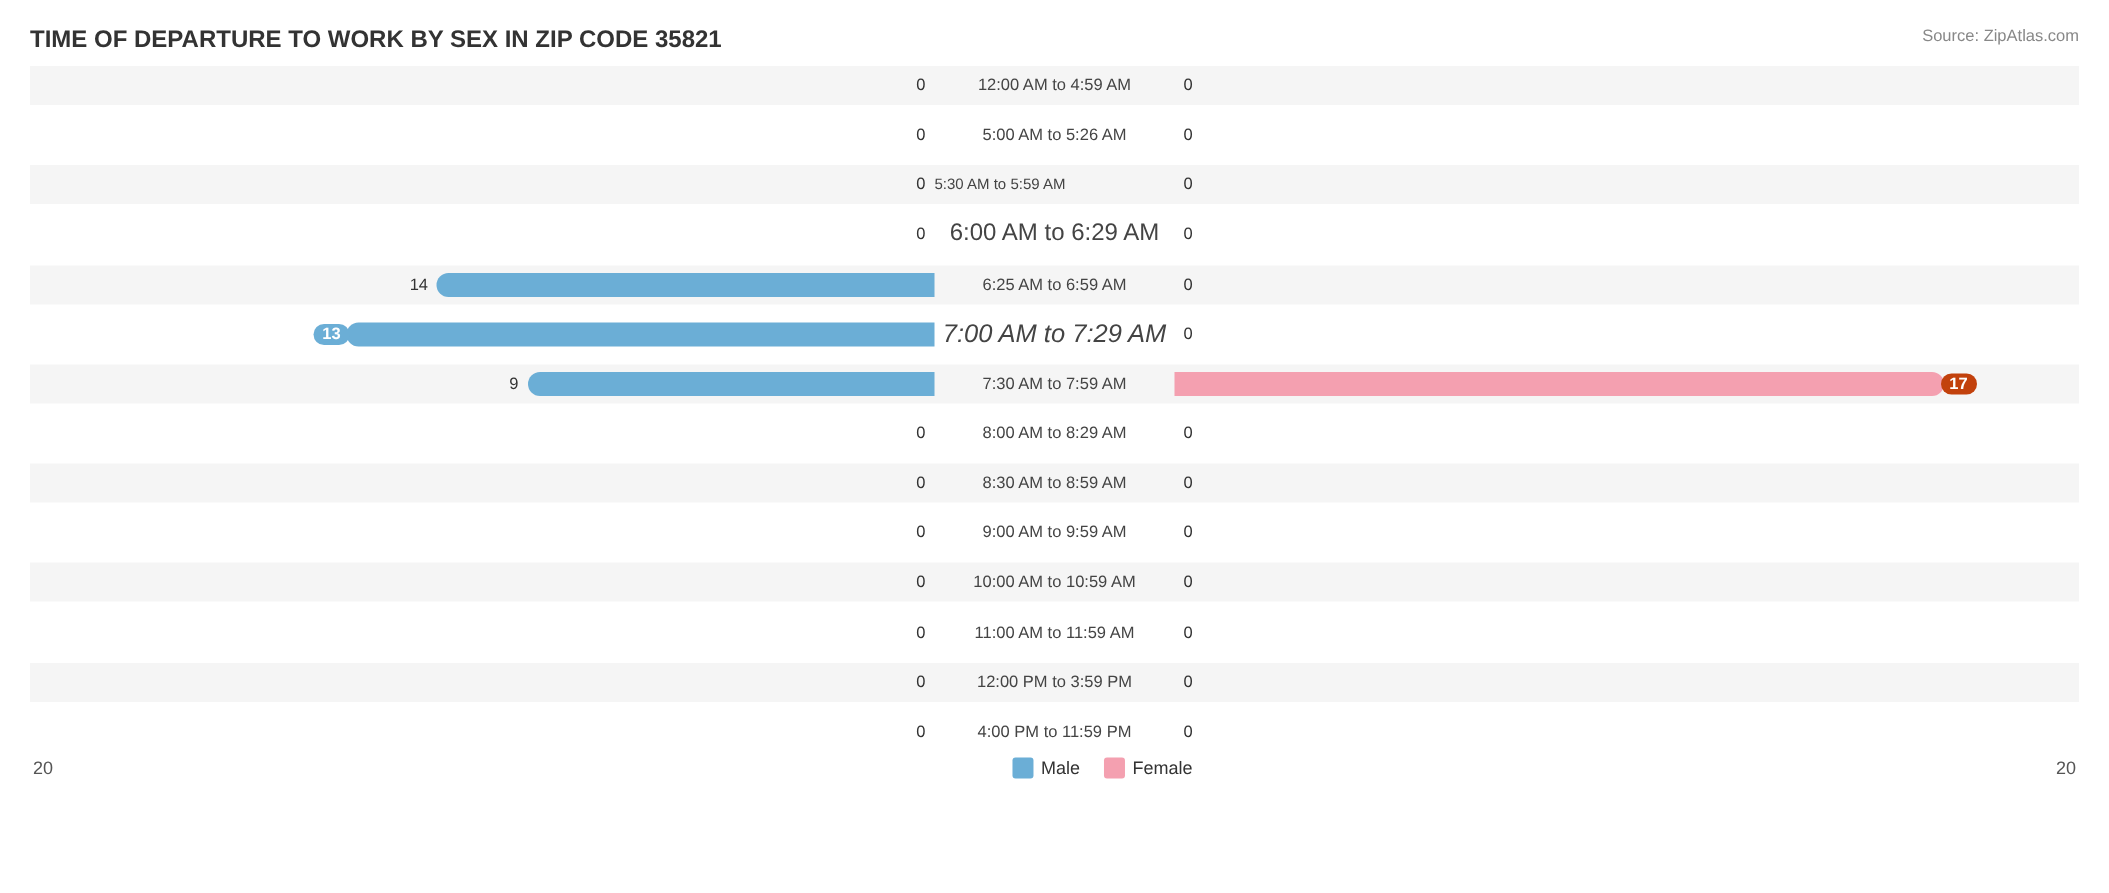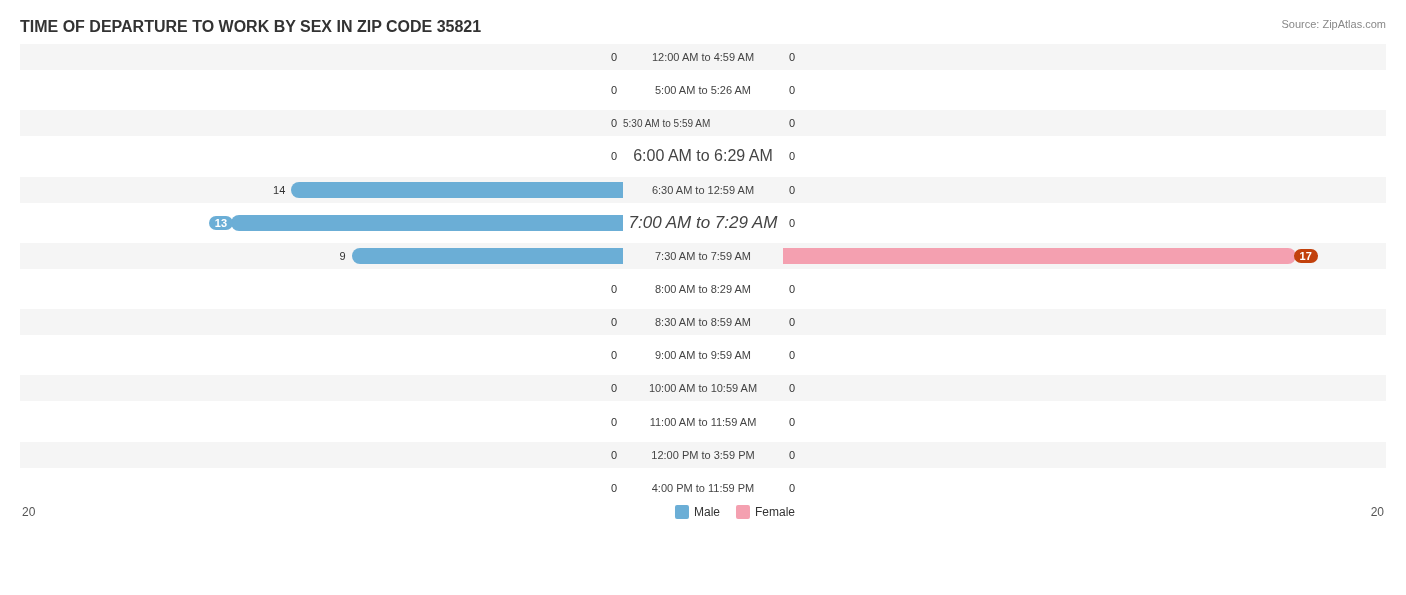--- a/index.html
+++ b/index.html
@@ -193,21 +193,21 @@
           <div style="width: 160px; min-width: 160px; text-align: center; font-size: 16px; color: rgb(68, 68, 68); z-index: 10; flex-shrink: 0;">6:00 AM to 6:29 AM</div>
           <div class="right-side" style="position: relative;">
             <span style="position: absolute; left: 6px; font-size: 11px; color: rgb(51, 51, 51);">0</span>
           </div>
         </div>
         <div class="bar-row">
           <div class="left-side" style="position: relative;">
             <div class="male-bar has-value" style="width: 331.65px;"></div>
             <span style="position: absolute; right: 337.65px; font-size: 11px; color: rgb(51, 51, 51);">14</span>
           </div>
-          <div style="width: 160px; min-width: 160px; text-align: center; font-size: 11px; color: rgb(68, 68, 68); z-index: 10; flex-shrink: 0;">6:30 AM to 12:59 AM</div>
+          <div style="width: 160px; min-width: 160px; text-align: center; font-size: 11px; color: rgb(68, 68, 68); z-index: 10; flex-shrink: 0;">6:25 AM to 6:59 AM</div>
           <div class="right-side" style="position: relative;">
             <span style="position: absolute; left: 6px; font-size: 11px; color: rgb(51, 51, 51);">0</span>
           </div>
         </div>
         <div class="bar-row">
           <div class="left-side" style="position: relative;">
             <div class="male-bar has-value" style="width: 391.95px;"></div>
             <div class="value-bubble" style="right: 389.95px;">13</div>
           </div>
           <div style="width: 160px; min-width: 160px; text-align: center; font-size: 17px; color: rgb(68, 68, 68); z-index: 10; flex-shrink: 0; font-style: italic;">7:00 AM to 7:29 AM</div>

